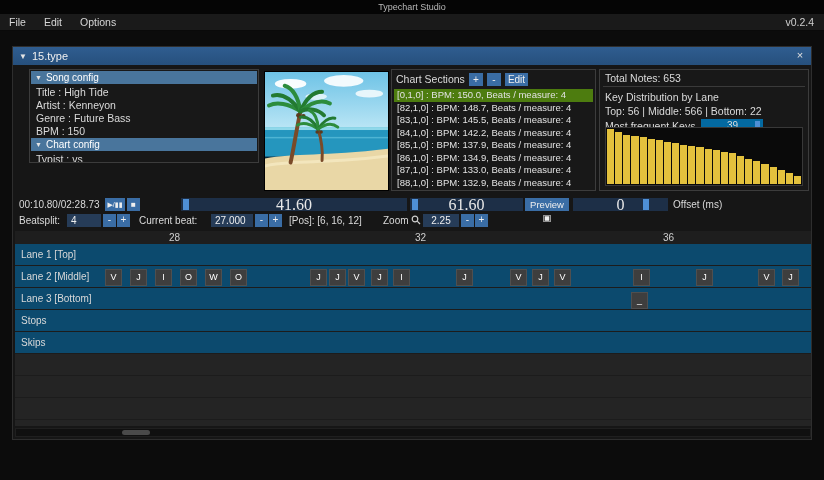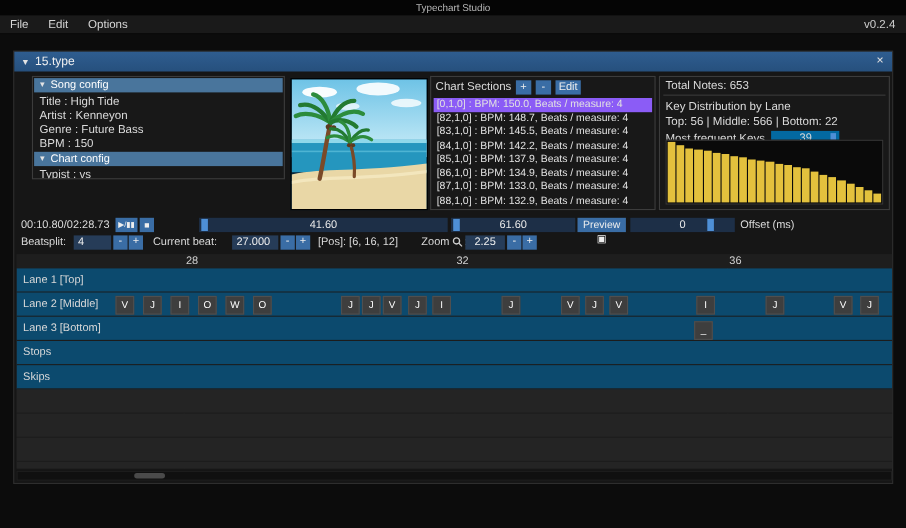--- a/index.html
+++ b/index.html
@@ -34,41 +34,41 @@
   .combo{display:flex;height:14px;background:#263c58;flex:none;}
   .combo-value{padding:0 4px;font-size:10px;line-height:14px;}
   .combo-arrow{width:16px;background:#3a6da5;text-align:center;font-size:7px;line-height:14px;color:#eaeaea;}
   .help{color:#8b8b8b;}
   .mini-btn{width:13px;height:13px;background:#3a6da5;font-size:10px;line-height:12px;text-align:center;color:#eee;flex:none;}
 
   .sections-header{display:flex;align-items:center;gap:4px;padding:2px 4px;font-size:10.5px;height:18px;}
   .sec-btn{min-width:14px;height:13px;background:#3a6da5;color:#eee;font-size:10px;line-height:13px;text-align:center;padding:0 3px;}
   .sections-list{position:absolute;left:2px;right:2px;top:19px;bottom:0;overflow:hidden;}
   .section-item{height:12.5px;line-height:12.5px;font-size:9.5px;padding:0 3px;white-space:nowrap;overflow:hidden;color:#e2e2e2;}
-  .section-item.selected{background:#8b5cf6;}
+  .section-item.selected{background:#4d7c0f;}
 
   .stats-line{font-size:10.5px;line-height:12px;padding:2px 5px 0;white-space:nowrap;}
   .sep{height:1px;background:#3a3a3a;margin:2px 3px;}
   .mfk-row{display:flex;align-items:center;gap:6px;padding:2px 5px 0;font-size:10.5px;}
   .mfk-widget{position:relative;width:62px;height:13px;background:#0369a1;text-align:center;font-size:10px;line-height:13px;}
   .mfk-grab{position:absolute;right:3px;top:2px;width:5px;height:9px;background:#4e8fd6;}
   #hist{position:absolute;left:5px;right:5px;top:57px;bottom:4px;background:#0a0a0a;border:1px solid #383838;
     display:flex;align-items:flex-end;gap:1px;padding:1px;}
   .hist-bar{flex:1;}
 
   .transport{position:absolute;left:0;top:150px;width:800px;height:16px;font-size:10px;}
   .t-time{position:absolute;left:6px;top:2px;white-space:nowrap;}
   .t-btn{position:absolute;background:#3a6da5;color:#eee;text-align:center;}
   #btn-playpause{left:92px;top:1px;width:20px;height:13px;font-size:7px;line-height:13px;}
   #btn-stop{left:114px;top:1px;width:13px;height:13px;font-size:8px;line-height:13px;}
   .slider{position:absolute;top:1px;height:13px;background:#1d2f47;}
   #slider-seek{left:168px;width:226px;}
   #slider-2{left:397px;width:113px;}
   #offset-widget{left:560px;width:95px;}
-  .slider .val{display:block;text-align:center;font-size:10px;line-height:13px;color:#e8e8e8;}
+  .slider .val{display:block;text-align:center;font-size:16px;line-height:13px;color:#e8e8e8;font-family:Liberation Serif, serif;}
   .grab{position:absolute;top:1px;width:6px;height:11px;background:#4e8fd6;}
   #btn-preview{left:512px;top:1px;width:44px;height:13px;font-size:9.5px;line-height:13px;}
   .t-label{position:absolute;top:2px;white-space:nowrap;}
   #offset-label{left:660px;}
 
   .controls-row{position:absolute;left:0;top:167px;width:800px;height:15px;font-size:10px;}
   .c-label{position:absolute;top:1px;white-space:nowrap;}
   .input-frame{position:absolute;top:0;height:13px;background:#263c58;font-size:10px;line-height:13px;padding:0 4px;color:#eee;}
   #beatsplit-frame{left:54px;width:34px;}
   #bs-minus{left:90px;top:0;}  #bs-plus{left:104px;top:0;}

